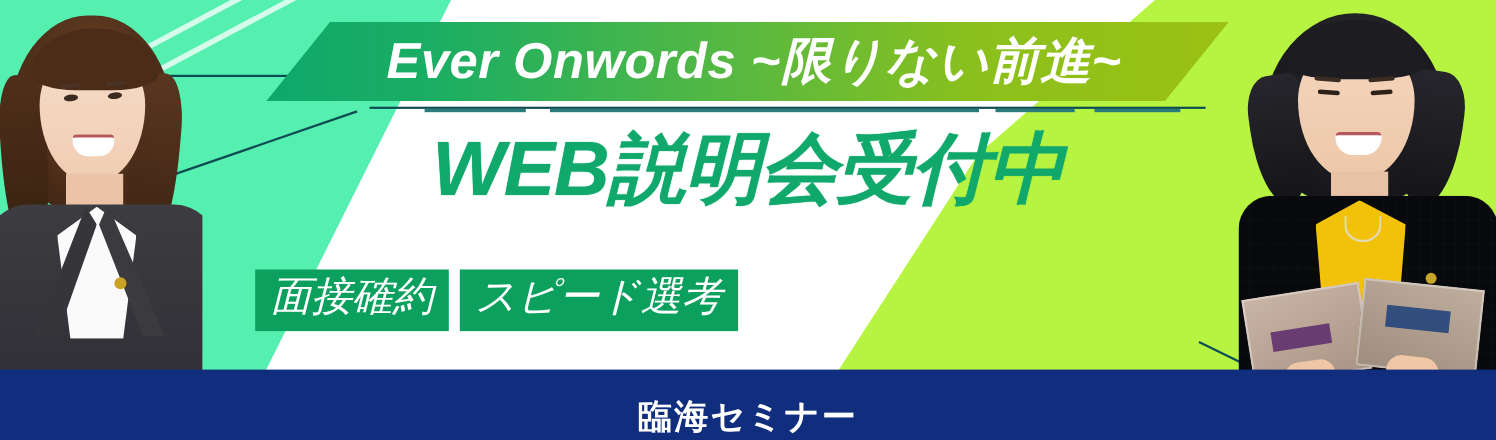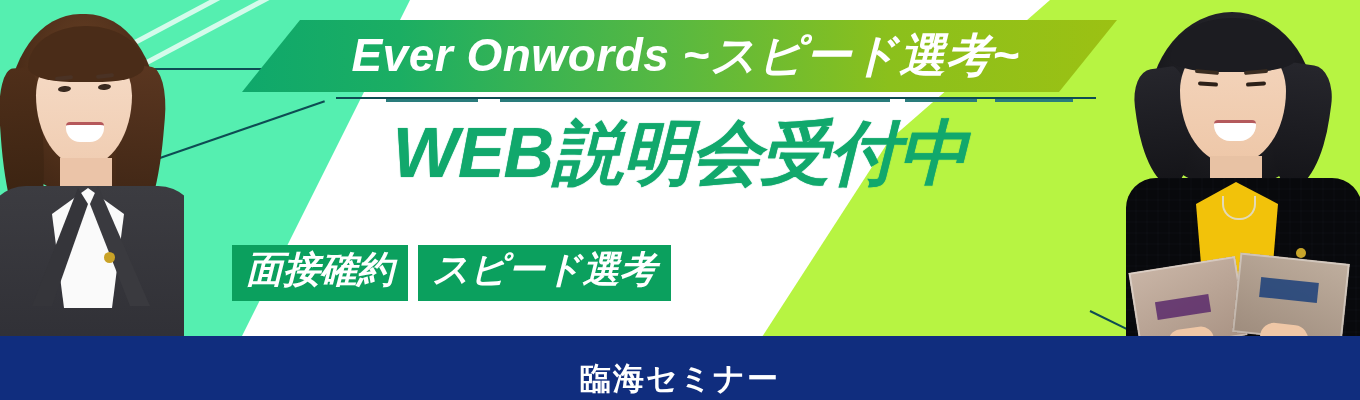--- a/index.html
+++ b/index.html
@@ -93,21 +93,21 @@
 
   
   .badges{
     position:absolute;left:232px;top:245px;
     display:flex;align-items:stretch;gap:10px;
   }
   .badge{
     background:#0BA05E;
     color:#ffffff;
     font-size:37px;
-    font-weight:700;
+    font-weight:400;
     font-style:italic;
     letter-spacing:0px;
     display:flex;align-items:center;justify-content:center;
     padding:4px 14px 10px 14px;
     height:56px;
     white-space:nowrap;
     box-sizing:border-box;
     text-align:right;
   }
 
@@ -278,21 +278,21 @@
     <div class="pr-pin"></div>
     <div class="pr-mag-l"></div>
     <div class="pr-mag-r"></div>
     <div class="pr-mag-t1"></div>
     <div class="pr-mag-t2"></div>
     <div class="pr-hand-l"></div>
     <div class="pr-hand-r"></div>
   </div>
 
   <div class="ribbon">
-    <div class="ribbon-text">Ever Onwords ~スピード選考~</div>
+    <div class="ribbon-text">Ever Onwords ~限りない前進~</div>
   </div>
 
   <div class="headline">
     <span>WEB説明会受付中</span>
   </div>
 
   <div class="badges">
     <div class="badge">面接確約</div>
     <div class="badge">スピード選考</div>
   </div>

